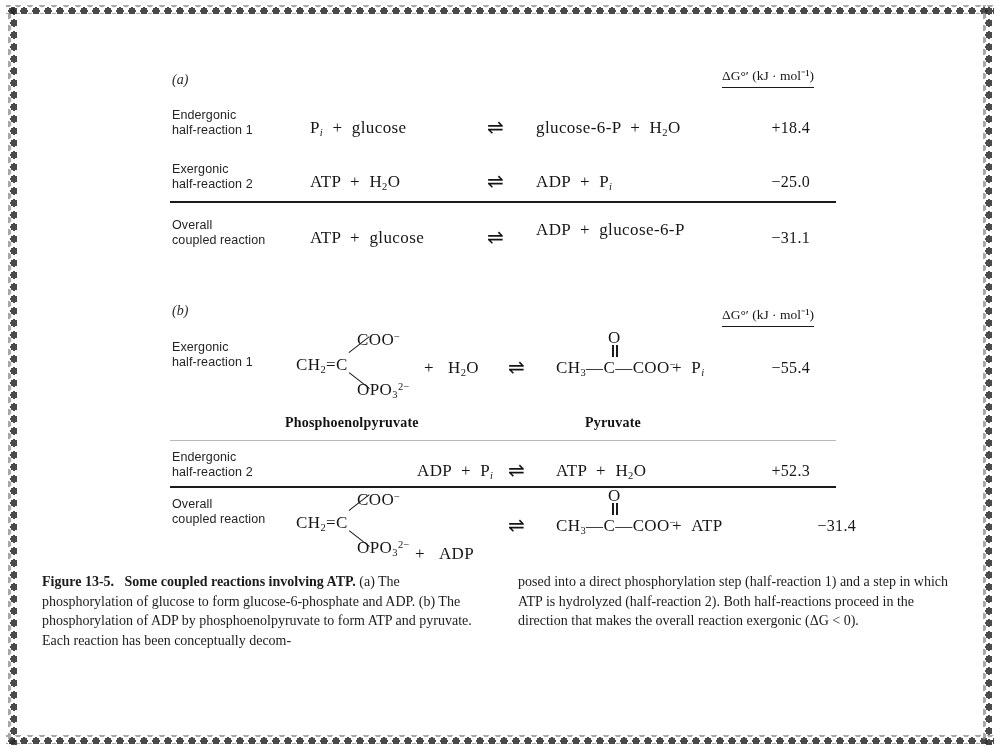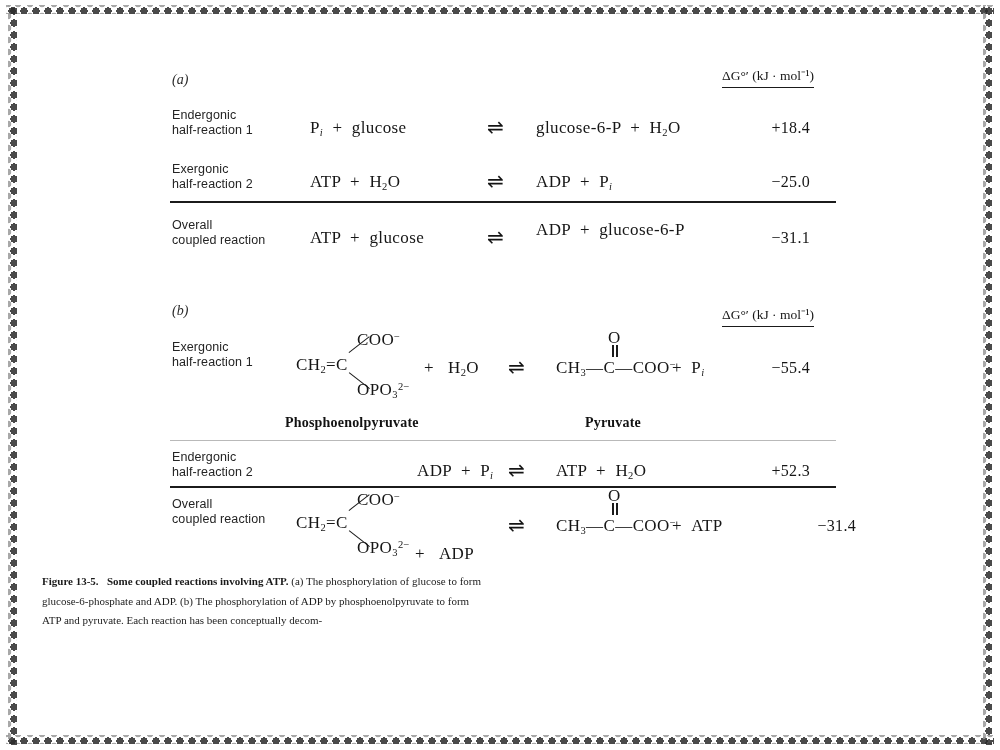--- a/index.html
+++ b/index.html
@@ -125,21 +125,21 @@
   }
   .vbond {
     position: absolute;
     width: 1.5px;
     background: #1b1b1b;
   }
 
   
   .caption-col {
     position: absolute;
-    font-size: 11px;
+    font-size: 14px;
     line-height: 19.5px;
     color: #1b1b1b;
     text-align: left;
   }
   .caption-col b { font-weight: bold; }
 </style>
 </head>
 <body>
 
 <div class="page-frame">
@@ -280,14 +280,17 @@
     + &nbsp;ATP
   </div>
   <div class="dg-value" style="left:700px; top:517px; width:110px;padding-left:46px;">−31.4</div>
 
   <div class="caption-col" style="left:42px; top:572px; width:440px;">
     <b>Figure 13-5.</b>&nbsp;&nbsp;
     <b>Some coupled reactions involving ATP.</b>
     <span>(a) The phosphorylation of glucose to form glucose-6-phosphate and ADP. (b) The phosphorylation of ADP by phosphoenolpyruvate to form ATP and pyruvate. Each reaction has been conceptually decom-</span>
   </div>
 
+  <div class="caption-col" style="left:518px; top:572px; width:448px;">
+    <span>posed into a direct phosphorylation step (half-reaction 1) and a step in which ATP is hydrolyzed (half-reaction 2). Both half-reactions proceed in the direction that makes the overall reaction exergonic (ΔG &lt; 0).</span>
+  </div>
 
 </div>
 
 </body></html>

